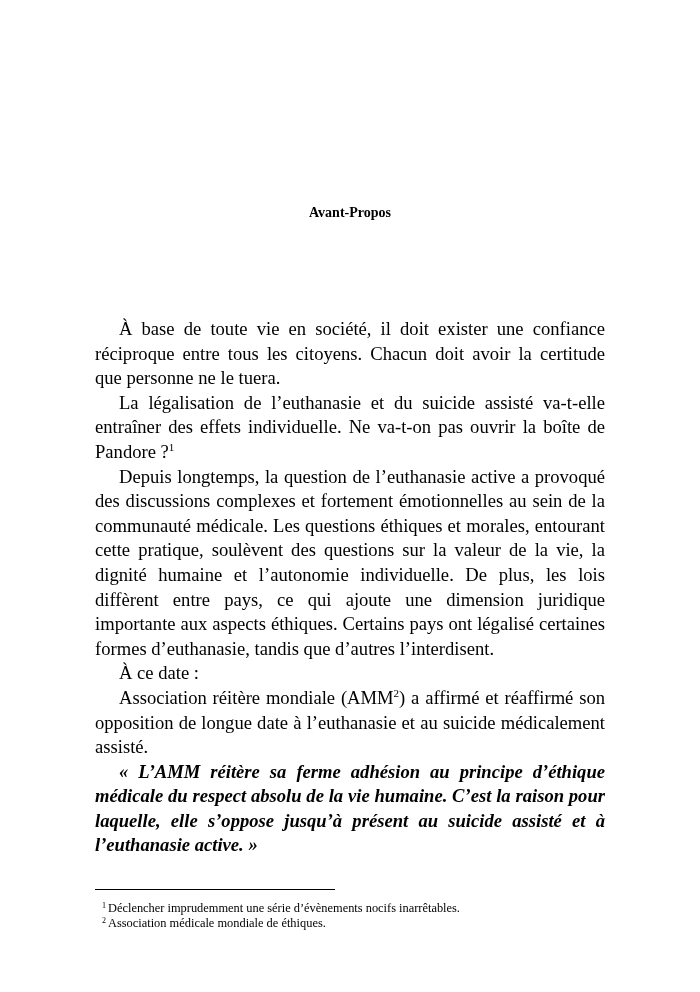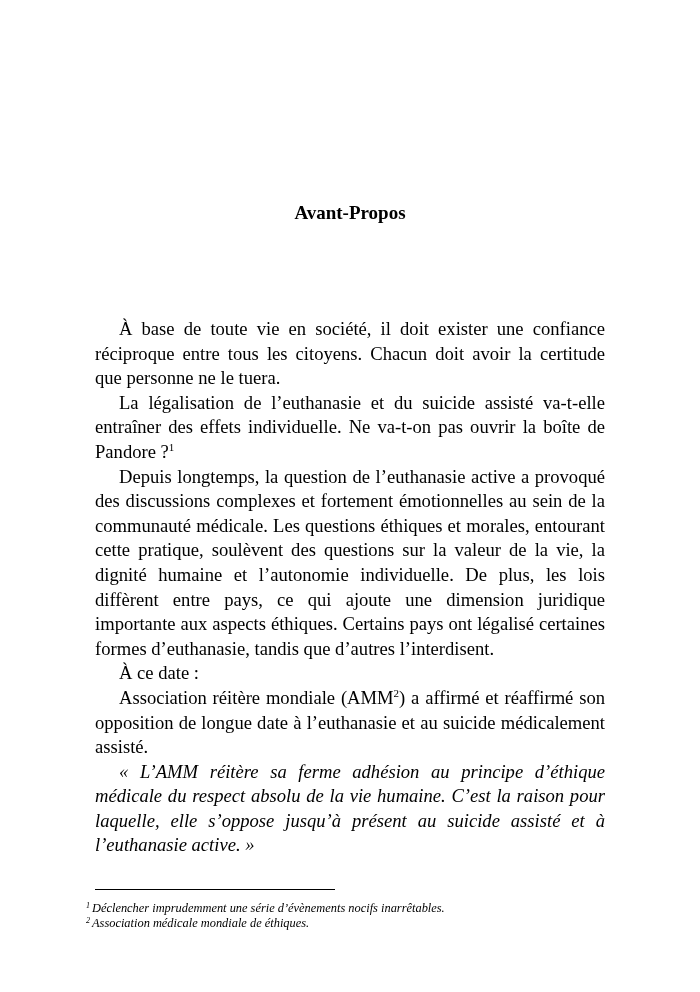--- a/index.html
+++ b/index.html
@@ -1,28 +1,28 @@
 <!DOCTYPE html>
 <html><head>
 <meta charset="utf-8">
 <style>
   html, body { margin: 0; padding: 0; background: #ffffff; }
   body { width: 700px; height: 992px; position: relative; overflow: hidden;
          font-family: "Liberation Serif", "DejaVu Serif", serif; color: #000; }
   .title { position: absolute; top: 200px; left: 0; width: 700px; text-align: center;
-           font-weight: bold; font-size: 19px; line-height: 26px; }
+           font-weight: bold; font-size: 14px; line-height: 26px; }
   .body { position: absolute; top: 273px; left: 95px; width: 510px;
           font-size: 18.6px; line-height: 24.6px; text-align: justify; margin-top: 44px; }
   .body p { margin: 0; text-indent: 24px; }
-  .body p.quote { font-style: italic; }
+  .body p.quote { font-style: italic; font-weight: bold; }
   sup { font-size: 11px; line-height: 0; vertical-align: 7px; }
   .fn-rule { position: absolute; top: 889px; left: 95px; width: 240px; height: 0;
              border-top: 1.5px solid #000; }
-  .footnotes { position: absolute; top: 901px; left: 86px; width: 510px;
-               font-size: 12.4px; line-height: 15px; font-style: italic; }
+  .footnotes { position: absolute; top: 901px; left: 102px; width: 510px;
+               font-size: 12.4px; line-height: 15px; }
   .footnotes div sup { font-size: 8px; vertical-align: 4px; margin-right: 2px; }
 </style>
 </head>
 <body>
 
 <div>
   <h1 class="title" style="margin:0;">Avant-Propos</h1>
 
   <div class="body">
     <p><span>À base de toute vie en société, il doit exister une confiance réciproque entre tous les citoyens. Chacun doit avoir la certitude que personne ne le tuera.</span></p>

